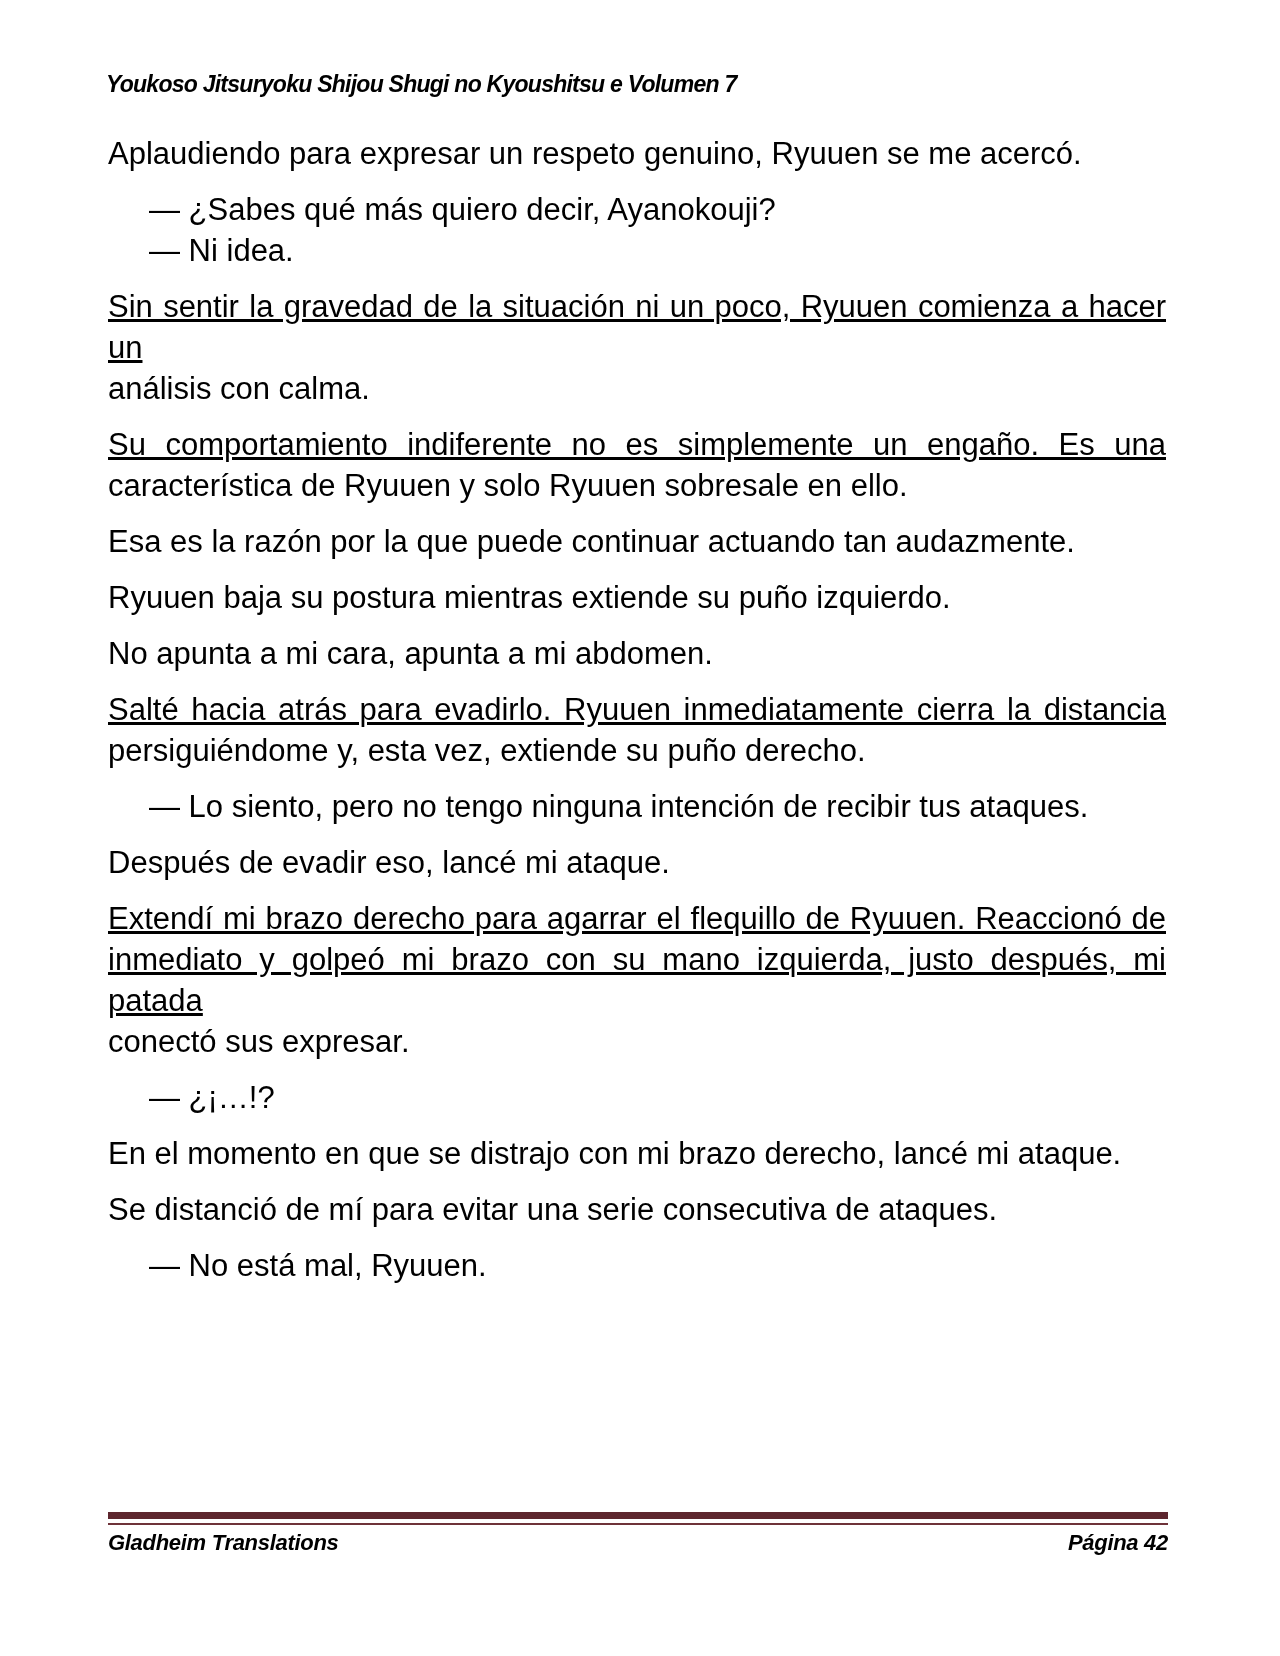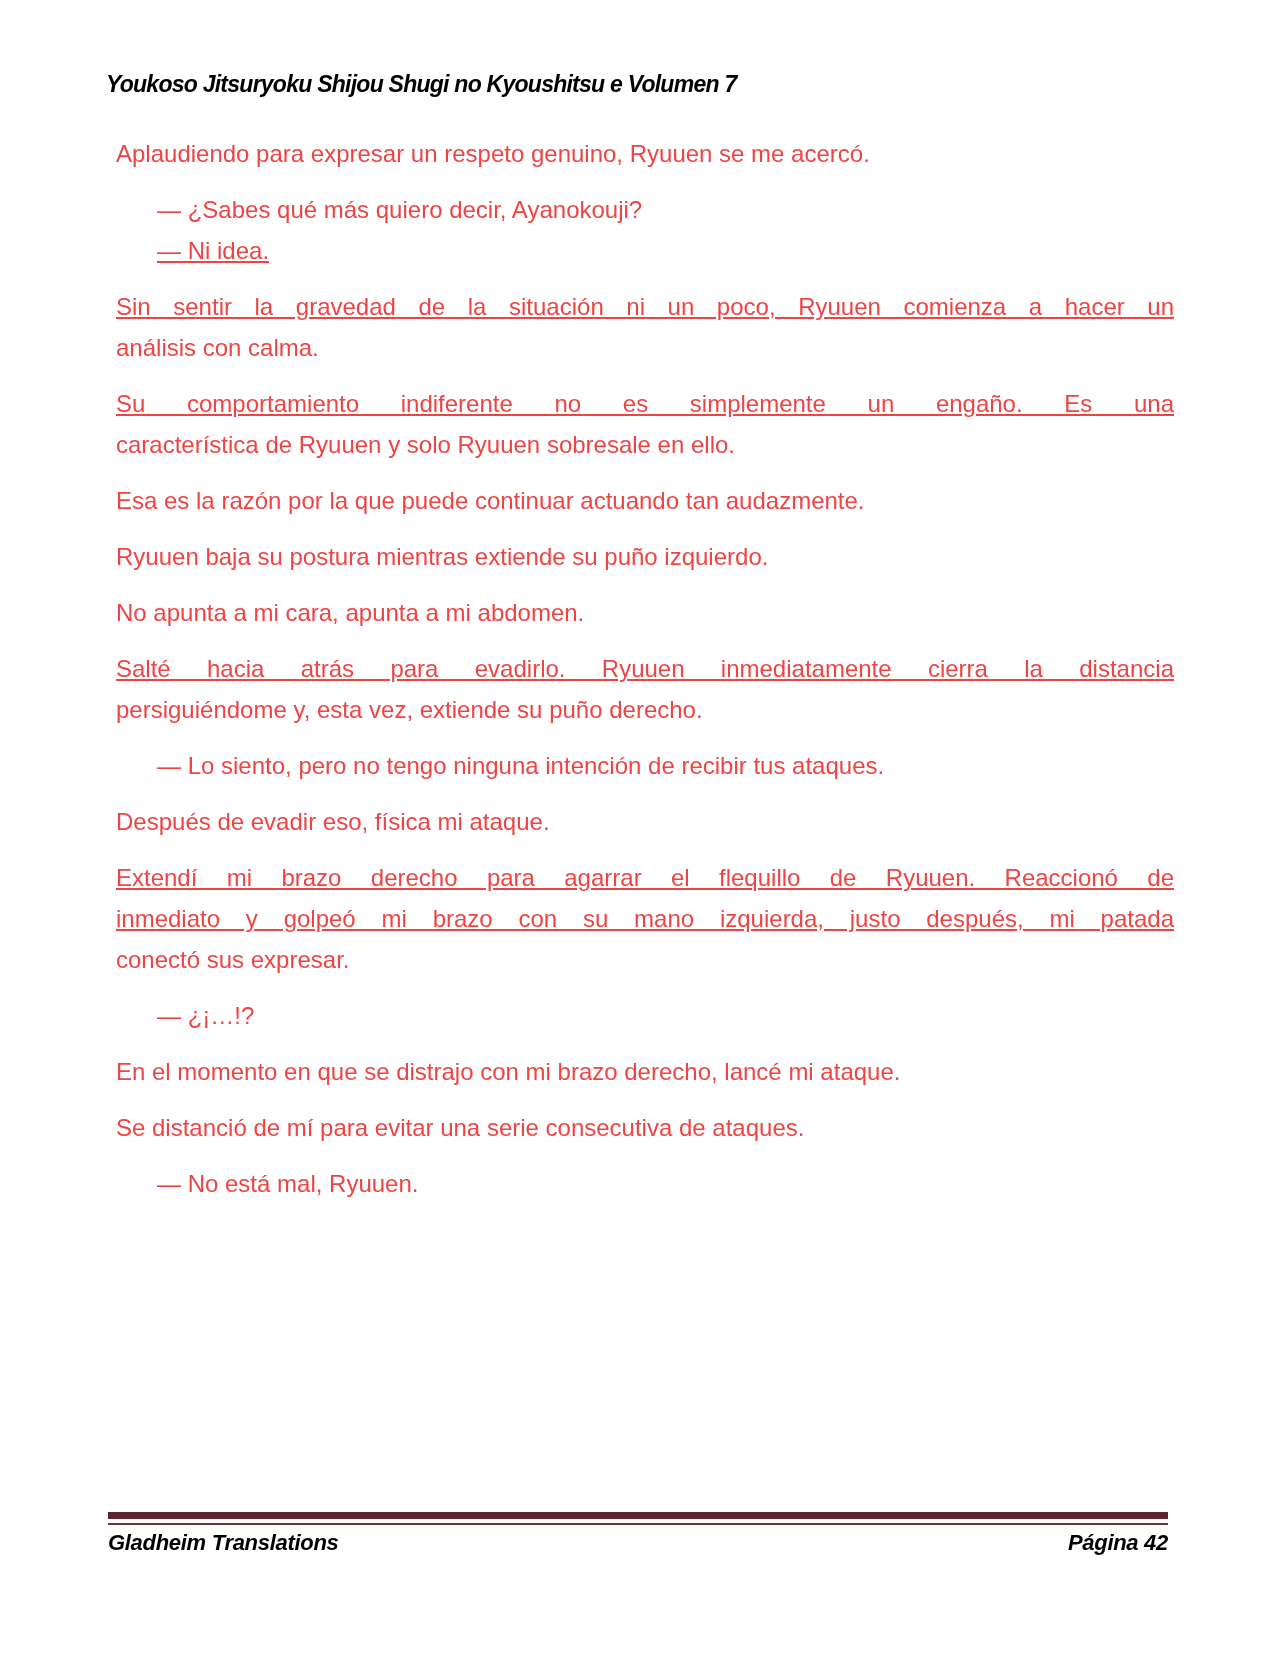--- a/index.html
+++ b/index.html
@@ -29,27 +29,26 @@
     color: #000000;
     white-space: nowrap;
     transform: scaleX(0.96);
     transform-origin: left center;
   }
   .doc-body {
     position: absolute;
     left: 108px;
     top: 133px;
     width: 1058px;
-    font-size: 24px;
+    font-size: 31px;
     line-height: 41px;
-    color: #ef4444;
-    margin-left: 8px;
+    color: #000000;
   }
   .para + .para { margin-top: 15px; }
-  .para.compact { margin-top: 0; text-decoration: underline; }
+  .para.compact { margin-top: 0; }
   .line { text-align: left; }
   .line.fill {
     text-align: justify;
     text-align-last: justify;
     text-decoration: underline;
   }
   .dialogue .dash { margin-left: 41px; }
   .dialogue .cont { margin-left: 82px; }
   .doc-footer {
     position: absolute;
@@ -110,21 +109,21 @@
         <div class="line">No apunta a mi cara, apunta a mi abdomen.</div>
       </div>
       <div class="para normal">
         <div class="line fill">Salté hacia atrás para evadirlo. Ryuuen inmediatamente cierra la distancia</div>
         <div class="line">persiguiéndome y, esta vez, extiende su puño derecho.</div>
       </div>
       <div class="para dialogue">
         <div class="line dash">— Lo siento, pero no tengo ninguna intención de recibir tus ataques.</div>
       </div>
       <div class="para normal">
-        <div class="line">Después de evadir eso, física mi ataque.</div>
+        <div class="line">Después de evadir eso, lancé mi ataque.</div>
       </div>
       <div class="para normal">
         <div class="line fill">Extendí mi brazo derecho para agarrar el flequillo de Ryuuen. Reaccionó de</div>
         <div class="line fill">inmediato y golpeó mi brazo con su mano izquierda, justo después, mi patada</div>
         <div class="line">conectó sus expresar.</div>
       </div>
       <div class="para dialogue">
         <div class="line dash">— ¿¡…!?</div>
       </div>
       <div class="para normal">

